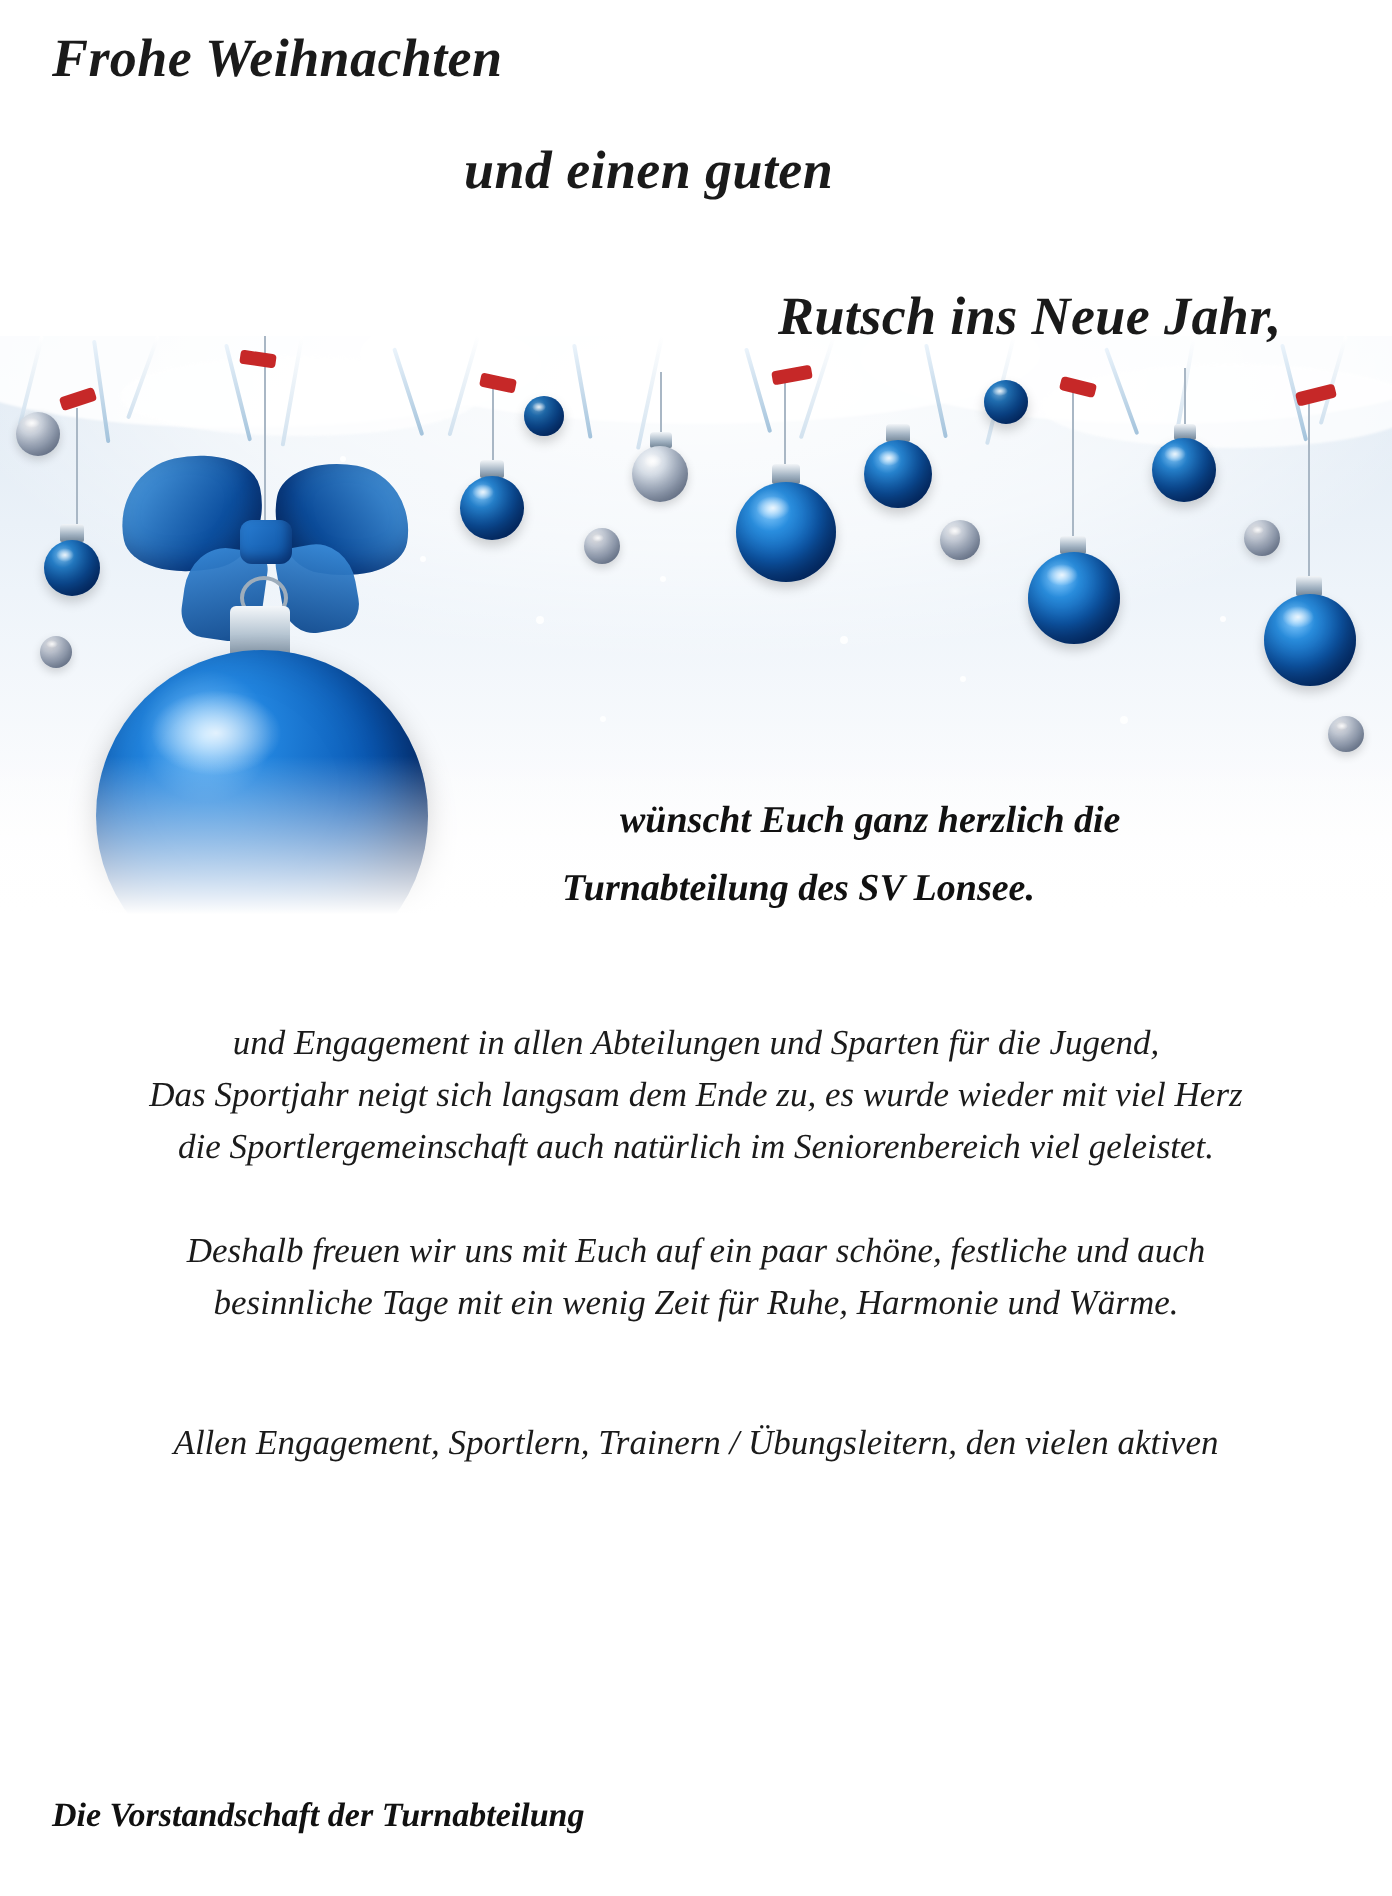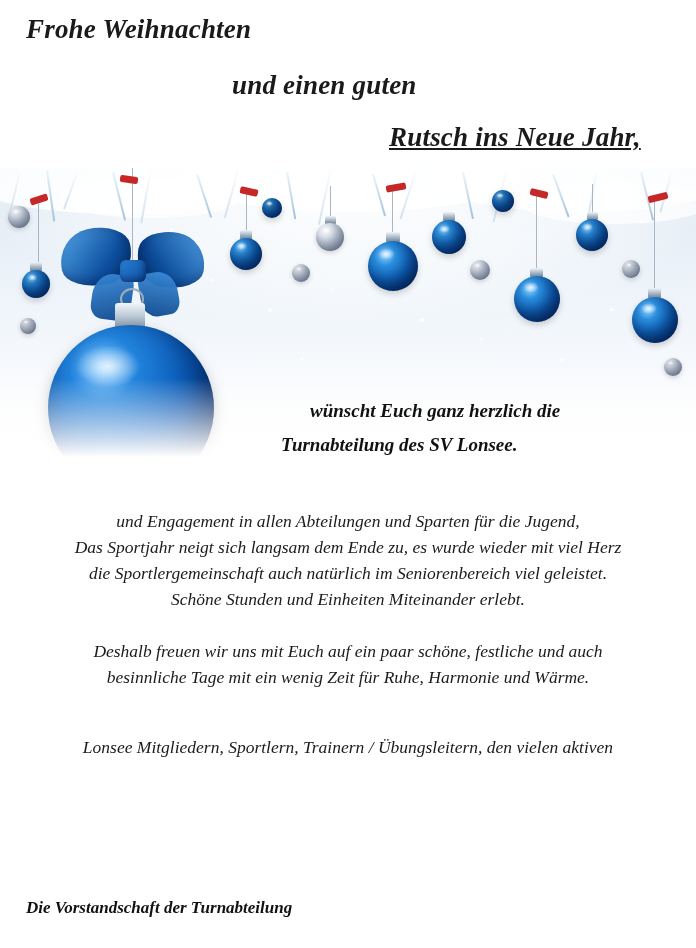--- a/index.html
+++ b/index.html
@@ -30,21 +30,21 @@
     font-family: "Liberation Serif", serif;
     font-weight: bold;
     font-style: italic;
     font-size: 27px;
     color: #1a1a1a;
     white-space: nowrap;
     letter-spacing: 0.2px;
   }
   .h-line1 { top: 14px; left: 26px; }
   .h-line2 { top: 70px; left: 232px; text-align: center; }
-  .h-line3 { top: 122px; left: 389px; text-decoration: underline; }
+  .h-line3 { top: 143px; left: 389px; }
 
   
   .banner {
     position: absolute;
     top: 168px;
     left: 0;
     width: 696px;
     height: 320px;
     overflow: hidden;
     background: linear-gradient(to bottom, #dfe9f3 0%, #eef4fa 40%, #fdfdfe 78%, #ffffff 100%);
@@ -384,24 +384,23 @@
 </div>
 
 <div class="wish wish-line1">wünscht Euch ganz herzlich die</div>
 <div class="wish wish-line2">Turnabteilung des SV Lonsee.</div>
 
 <div class="body-text">
   <div class="para p1">
     <p>und Engagement in allen Abteilungen und Sparten für die Jugend,</p>
     <p>Das Sportjahr neigt sich langsam dem Ende zu, es wurde wieder mit viel Herz</p>
     <p>die Sportlergemeinschaft auch natürlich im Seniorenbereich viel geleistet.</p>
-    <p>Schöne Stunden und Einheiten Miteinander erlebt.</p>
   </div>
   <div class="para p2">
     <p>Deshalb freuen wir uns mit Euch auf ein paar schöne, festliche und auch</p>
     <p>besinnliche Tage mit ein wenig Zeit für Ruhe, Harmonie und Wärme.</p>
   </div>
   <div class="para p3">
-    <p>Lonsee Mitgliedern, Sportlern, Trainern / Übungsleitern, den vielen aktiven</p>
+    <p>Allen Engagement, Sportlern, Trainern / Übungsleitern, den vielen aktiven</p>
   </div>
 </div>
 
 <div class="signature">Die Vorstandschaft der Turnabteilung</div>
 
 </body></html>

